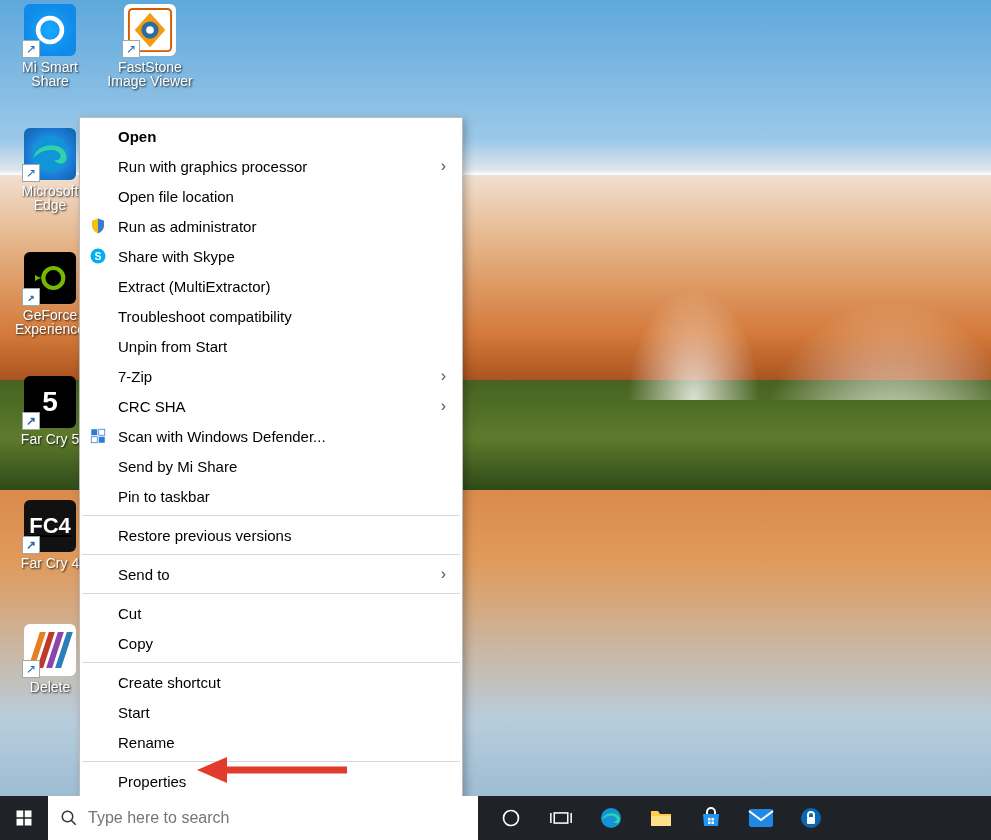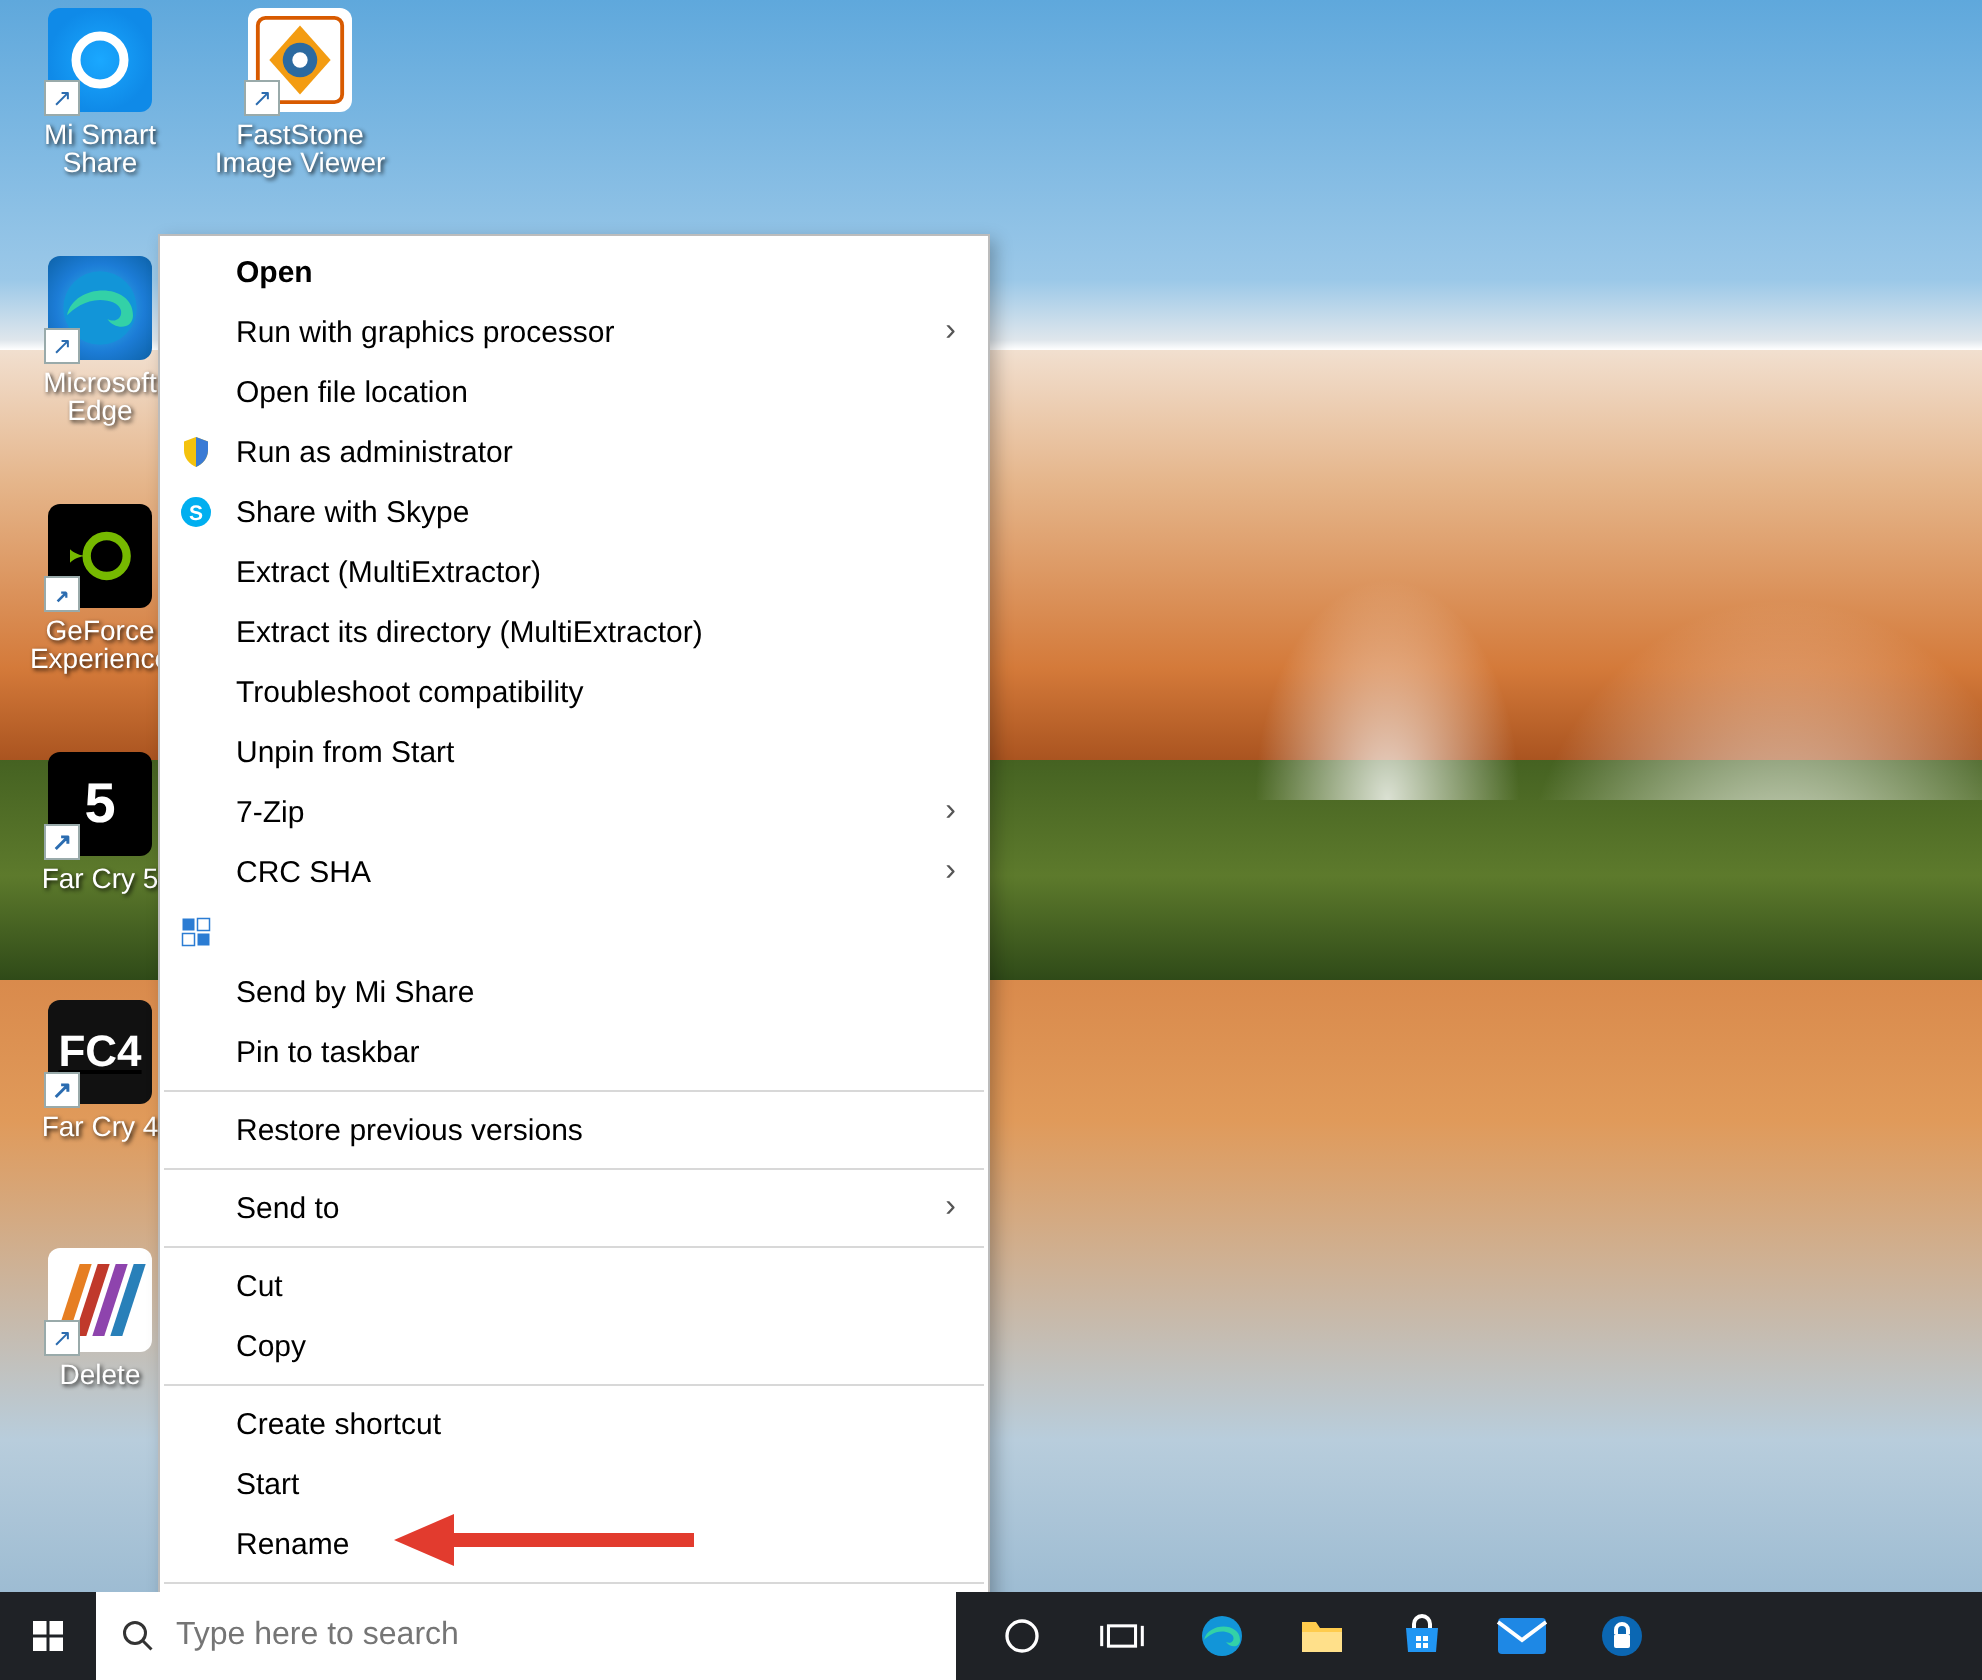--- a/index.html
+++ b/index.html
@@ -53,21 +53,21 @@
   .pic-fc5 { background:#000; }
   .pic-fc5 span{ color:#fff; font-weight:bold; font-size:28px;}
   .pic-fc4 { background:#111;text-decoration:underline; }
   .pic-fc4 span{ color:#fff; font-weight:bold; font-size:22px;}
   .pic-picpick { background:#fff; }
   .pic-picpick .bars { display:flex; gap:3px; }
   .pic-picpick .bars span{ width:6px; height:36px; transform:skewX(-18deg);}
   .watermark { position:absolute; top:450px; left:420px; font-size:48px; font-weight:bold; color:rgba(120,120,120,.35); letter-spacing:2px; pointer-events:none;}
   
   .context-menu {
-    position: absolute; top: 117px; left: 79px; width: 416px;
+    position: absolute; top: 117px; left: 79px; width: 384px;
     background: #fff; border: 1px solid #bcbcbc; box-shadow: 3px 3px 8px rgba(0,0,0,.25);
     padding: 3px 0;
   }
   .cm-item { display:flex; align-items:center; height:30px; padding: 0 16px 0 38px; position:relative; cursor:default; }
   .cm-item.bold { font-weight:600; }
   .cm-item .arrow { margin-left:auto; color:#555; font-size:16px;}
   .cm-item .icon { position:absolute; left:8px; width:20px; height:20px; display:flex; align-items:center; justify-content:center;}
   .cm-sep { height:1px; background:#d8d8d8; margin: 4px 2px; }
   .cm-item.highlight { background:#fff; }
   
@@ -188,23 +188,20 @@
             <circle cx="12" cy="12" r="10" fill="#00aff0"></circle>
             <text x="12" y="17" text-anchor="middle" font-size="14" font-weight="bold" fill="#fff">S</text>
           </svg>
         </span>
       <span>Share with Skype</span>
     </div>
     <div class="cm-item">
         <span>Extract (MultiExtractor)</span>
       </div>
     <div class="cm-item">
-        <span>Extract its directory (MultiExtractor)</span>
-      </div>
-    <div class="cm-item">
         <span>Troubleshoot compatibility</span>
       </div>
     <div class="cm-item">
         <span>Unpin from Start</span>
       </div>
     <div class="cm-item">
         <span>7-Zip</span>
         <span class="arrow">›</span>
       </div>
     <div class="cm-item">
@@ -213,20 +210,21 @@
       </div>
     <div class="cm-item">
       <span class="icon">
           <svg width="18" height="18" viewBox="0 0 24 24">
             <rect x="3" y="3" width="8" height="8" fill="#2b7cd3"></rect>
             <rect x="13" y="3" width="8" height="8" fill="#fff" stroke="#2b7cd3"></rect>
             <rect x="3" y="13" width="8" height="8" fill="#fff" stroke="#2b7cd3"></rect>
             <rect x="13" y="13" width="8" height="8" fill="#2b7cd3"></rect>
           </svg>
         </span>
+      <span>Scan with Windows Defender...</span>
     </div>
     <div class="cm-item">
         <span>Send by Mi Share</span>
       </div>
     <div class="cm-item">
         <span>Pin to taskbar</span>
       </div>
     <div class="cm-sep"></div>
     <div class="cm-item">
         <span>Restore previous versions</span>

